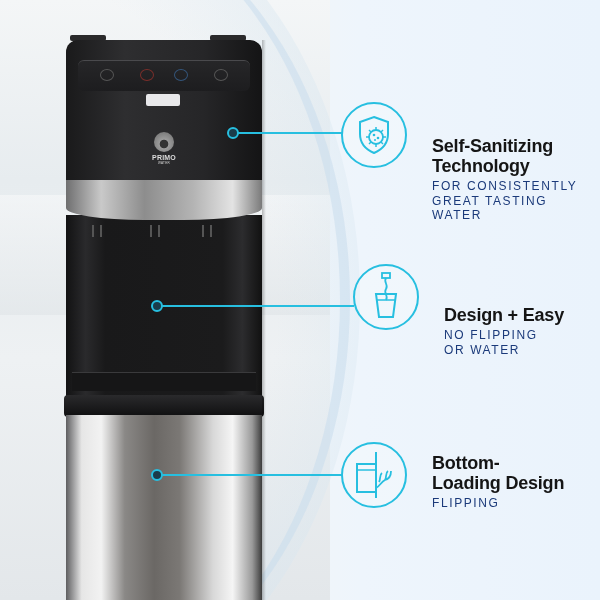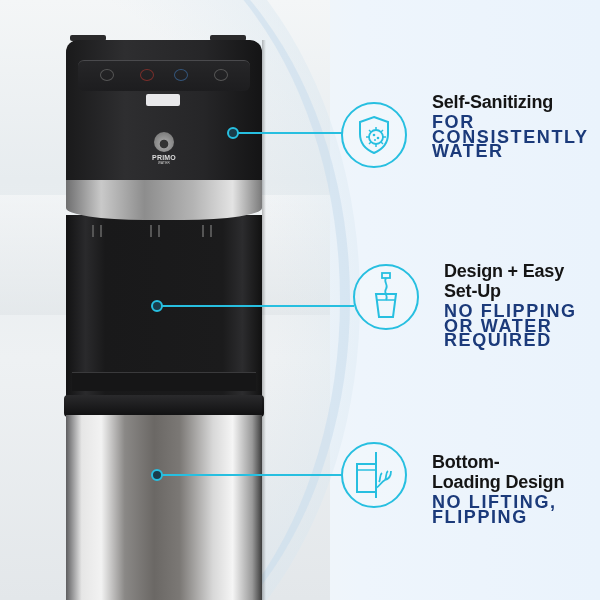--- a/index.html
+++ b/index.html
@@ -37,23 +37,23 @@
   .lip { position:absolute; left:-2px; top:355px; width:200px; height:22px; border-radius:4px;
     background:linear-gradient(180deg,#2a2a2c,#0f0f10); }
   .cabinet { position:absolute; left:0; top:375px; width:196px; height:185px;
     background:linear-gradient(90deg,#5e5e60 0%,#e6e6e6 8%,#f2f2f2 18%,#8a8886 30%,#6b6865 45%,#7b7875 58%,#d8d8d8 75%,#f5f5f5 85%,#9a9a9a 95%,#3c3c3c 100%); }
   .shadow-r { position:absolute; left:262px; top:40px; width:4px; height:560px; background:linear-gradient(90deg,rgba(0,0,0,0.25),rgba(0,0,0,0)); }
   
   .callout-line { position:absolute; height:2px; background:#27bfe0; }
   .callout-dot { position:absolute; width:8px; height:8px; border-radius:50%; border:2px solid #27bfe0; background:#1a3c4a; }
   .icon-ring { position:absolute; width:62px; height:62px; border-radius:50%; border:2.5px solid #27bfe0; background:rgba(255,255,255,0.2); }
   .icon-ring svg { position:absolute; left:0; top:0; width:62px; height:62px; }
-  .feature { position:absolute; }
+  .feature { position:absolute;margin-top:44px; }
   .title { font-weight:bold; color:#151515; font-size:18px; line-height:20px; letter-spacing:-0.2px; }
-  .sub { font-weight:bold; color:#1b3a7a; font-size:18px; line-height:14.5px; letter-spacing:1.6px; margin-top:3px; }
+  .sub { font-weight:normal; color:#1b3a7a; font-size:12px; line-height:14.5px; letter-spacing:1.6px; margin-top:3px; }
 </style>
 </head>
 <body>
 
 <div class="bg"></div>
 <div class="bg-left"></div>
 <div class="counter"></div>
 <div class="arc"></div>
 <div class="arc-edge"></div>
 
@@ -101,56 +101,55 @@
       <line x1="40" y1="26" x2="38" y2="28"></line>
         <line x1="26" y1="40" x2="28" y2="38"></line>
     </g>
     <circle cx="31" cy="31" r="1.3" fill="#27bfe0"></circle>
       <circle cx="35" cy="34" r="1.3" fill="#27bfe0"></circle>
       <circle cx="32" cy="36" r="1" fill="#27bfe0"></circle>
   </svg>
 </div>
 <div class="feature" style="left:432px; top:92px;">
   <div class="title">Self-Sanitizing</div>
+  <div class="title">Technology</div>
   <div class="sub">
     <div>FOR CONSISTENTLY</div>
+    <div>GREAT TASTING</div>
     <div>WATER</div>
   </div>
 </div>
 
 <div class="callout-line" style="left:156px; top:305px; width:198px;"></div>
 <div class="callout-dot" style="left:151px; top:300px;"></div>
 <div class="icon-ring" style="left:353px; top:264px;">
   <svg viewBox="0 0 62 62">
     <rect x="27" y="7" width="8" height="5" fill="none" stroke="#27bfe0" stroke-width="1.8"></rect>
     <path d="M31 12 C28 16 34 19 31 23 C28 27 34 30 31 34" fill="none" stroke="#27bfe0" stroke-width="1.8"></path>
     <path d="M21 28 L41 28 L38 51 L24 51 Z" fill="none" stroke="#27bfe0" stroke-width="2"></path>
     <line x1="22" y1="34" x2="40" y2="34" stroke="#27bfe0" stroke-width="1.5"></line>
   </svg>
 </div>
 <div class="feature" style="left:444px; top:261px;">
   <div class="title">Design + Easy</div>
-  <div class="title">Set-Up</div>
   <div class="sub">
     <div>NO FLIPPING</div>
     <div>OR WATER</div>
-    <div>REQUIRED</div>
   </div>
 </div>
 
 <div class="callout-line" style="left:156px; top:474px; width:186px;"></div>
 <div class="callout-dot" style="left:151px; top:469px;"></div>
 <div class="icon-ring" style="left:341px; top:442px;">
   <svg viewBox="0 0 62 62">
     <line x1="33" y1="8" x2="33" y2="54" stroke="#27bfe0" stroke-width="2"></line>
     <rect x="14" y="20" width="19" height="28" fill="none" stroke="#27bfe0" stroke-width="2"></rect>
     <line x1="14" y1="26" x2="33" y2="26" stroke="#27bfe0" stroke-width="1.5"></line>
     <path d="M33 44 C37 42 38 38 42 36 C44 33 42 29 45 27 M42 36 C46 35 48 31 48 27 M36 38 C38 35 36 31 39 29" fill="none" stroke="#27bfe0" stroke-width="1.8"></path>
   </svg>
 </div>
-<div class="feature" style="left:432px; top:452px;">
+<div class="feature" style="left:432px; top:409px;">
   <div class="title">Bottom-</div>
   <div class="title">Loading Design</div>
   <div class="sub">
-    <div>NO LIFTING,</div>
     <div>FLIPPING</div>
   </div>
 </div>
 
 </body></html>

